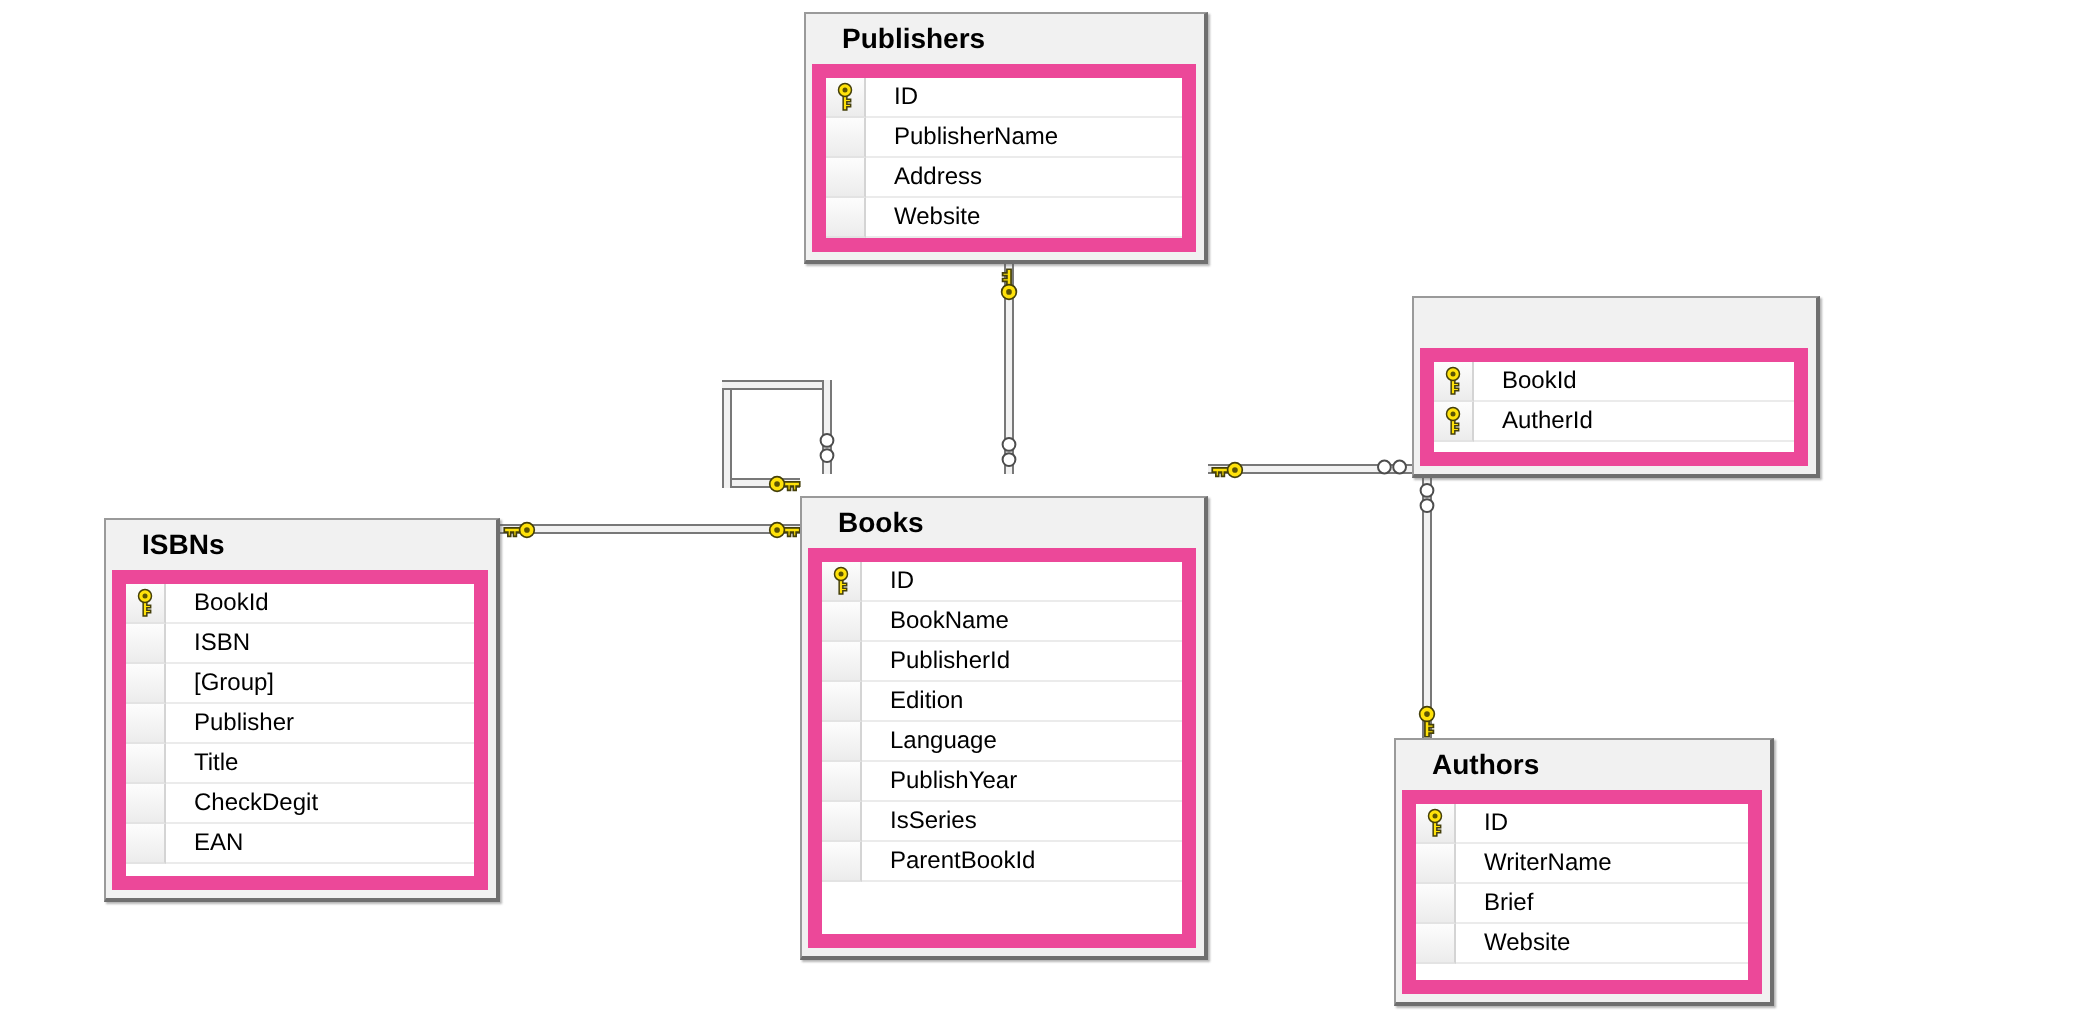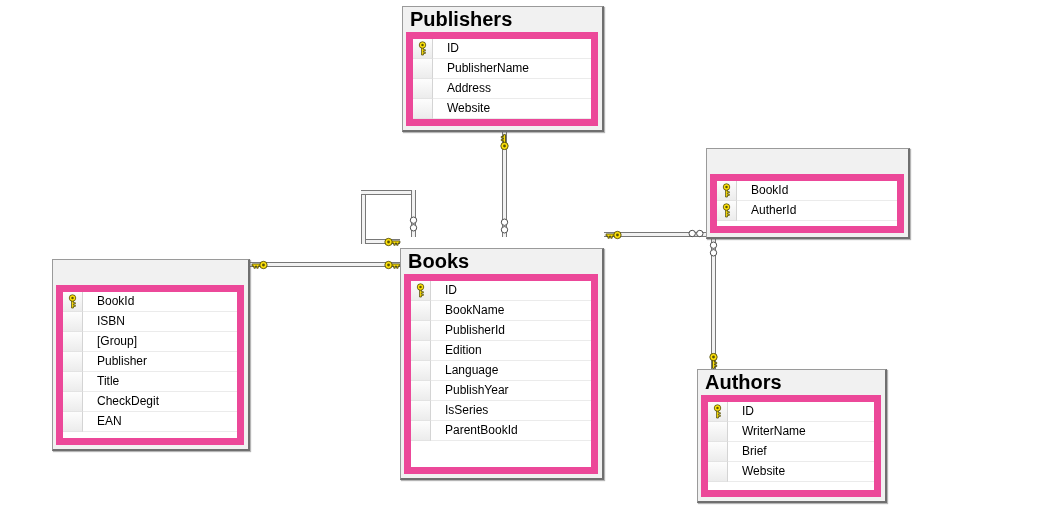--- a/index.html
+++ b/index.html
@@ -11,22 +11,22 @@
   #canvas{position:absolute;left:0;top:0;width:1041px;height:516px;background:#ffffff;}
 
   
   .tbl{
     position:absolute;background:#f1f1f1;
     border:1px solid #9a9a9a;border-right:2px solid #6f6f6f;border-bottom:2px solid #6f6f6f;
     box-shadow:1px 1px 1px rgba(90,90,90,.45);
     box-sizing:border-box;
   }
   .tbl-title{
-    height:24px;line-height:24px;padding-left:7px;
-    font-size:20px;font-weight:bold;color:#000;
+    height:24px;line-height:24px;padding-left:18px;
+    font-size:14px;font-weight:bold;color:#000;
     white-space:nowrap;overflow:hidden;cursor:default;
   }
   .grid{
     position:absolute;left:3px;right:4px;top:25px;bottom:4px;
     background:#ffffff;border:7px solid #ec4899;box-sizing:border-box;overflow:hidden;
   }
   .row{display:flex;height:20px;box-sizing:border-box;}
   .sel{
     width:20px;flex:0 0 20px;box-sizing:border-box;
     background:linear-gradient(#fdfdfd,#ececec);
@@ -209,20 +209,21 @@
             <div class="sel"></div>
             <div class="fname">IsSeries</div>
           </div>
           <div class="row">
             <div class="sel"></div>
             <div class="fname">ParentBookId</div>
           </div>
         </div>
       </div>
       <div class="tbl" style="left: 52px; top: 259px; width: 198px; height: 192px;">
+        <div class="tbl-title">ISBNs</div>
         <div class="grid">
           <div class="row">
             <div class="sel">
               <svg width="15" height="9" class="key-down">
                 <use href="#key-sym"></use>
               </svg>
             </div>
             <div class="fname">BookId</div>
           </div>
           <div class="row">

